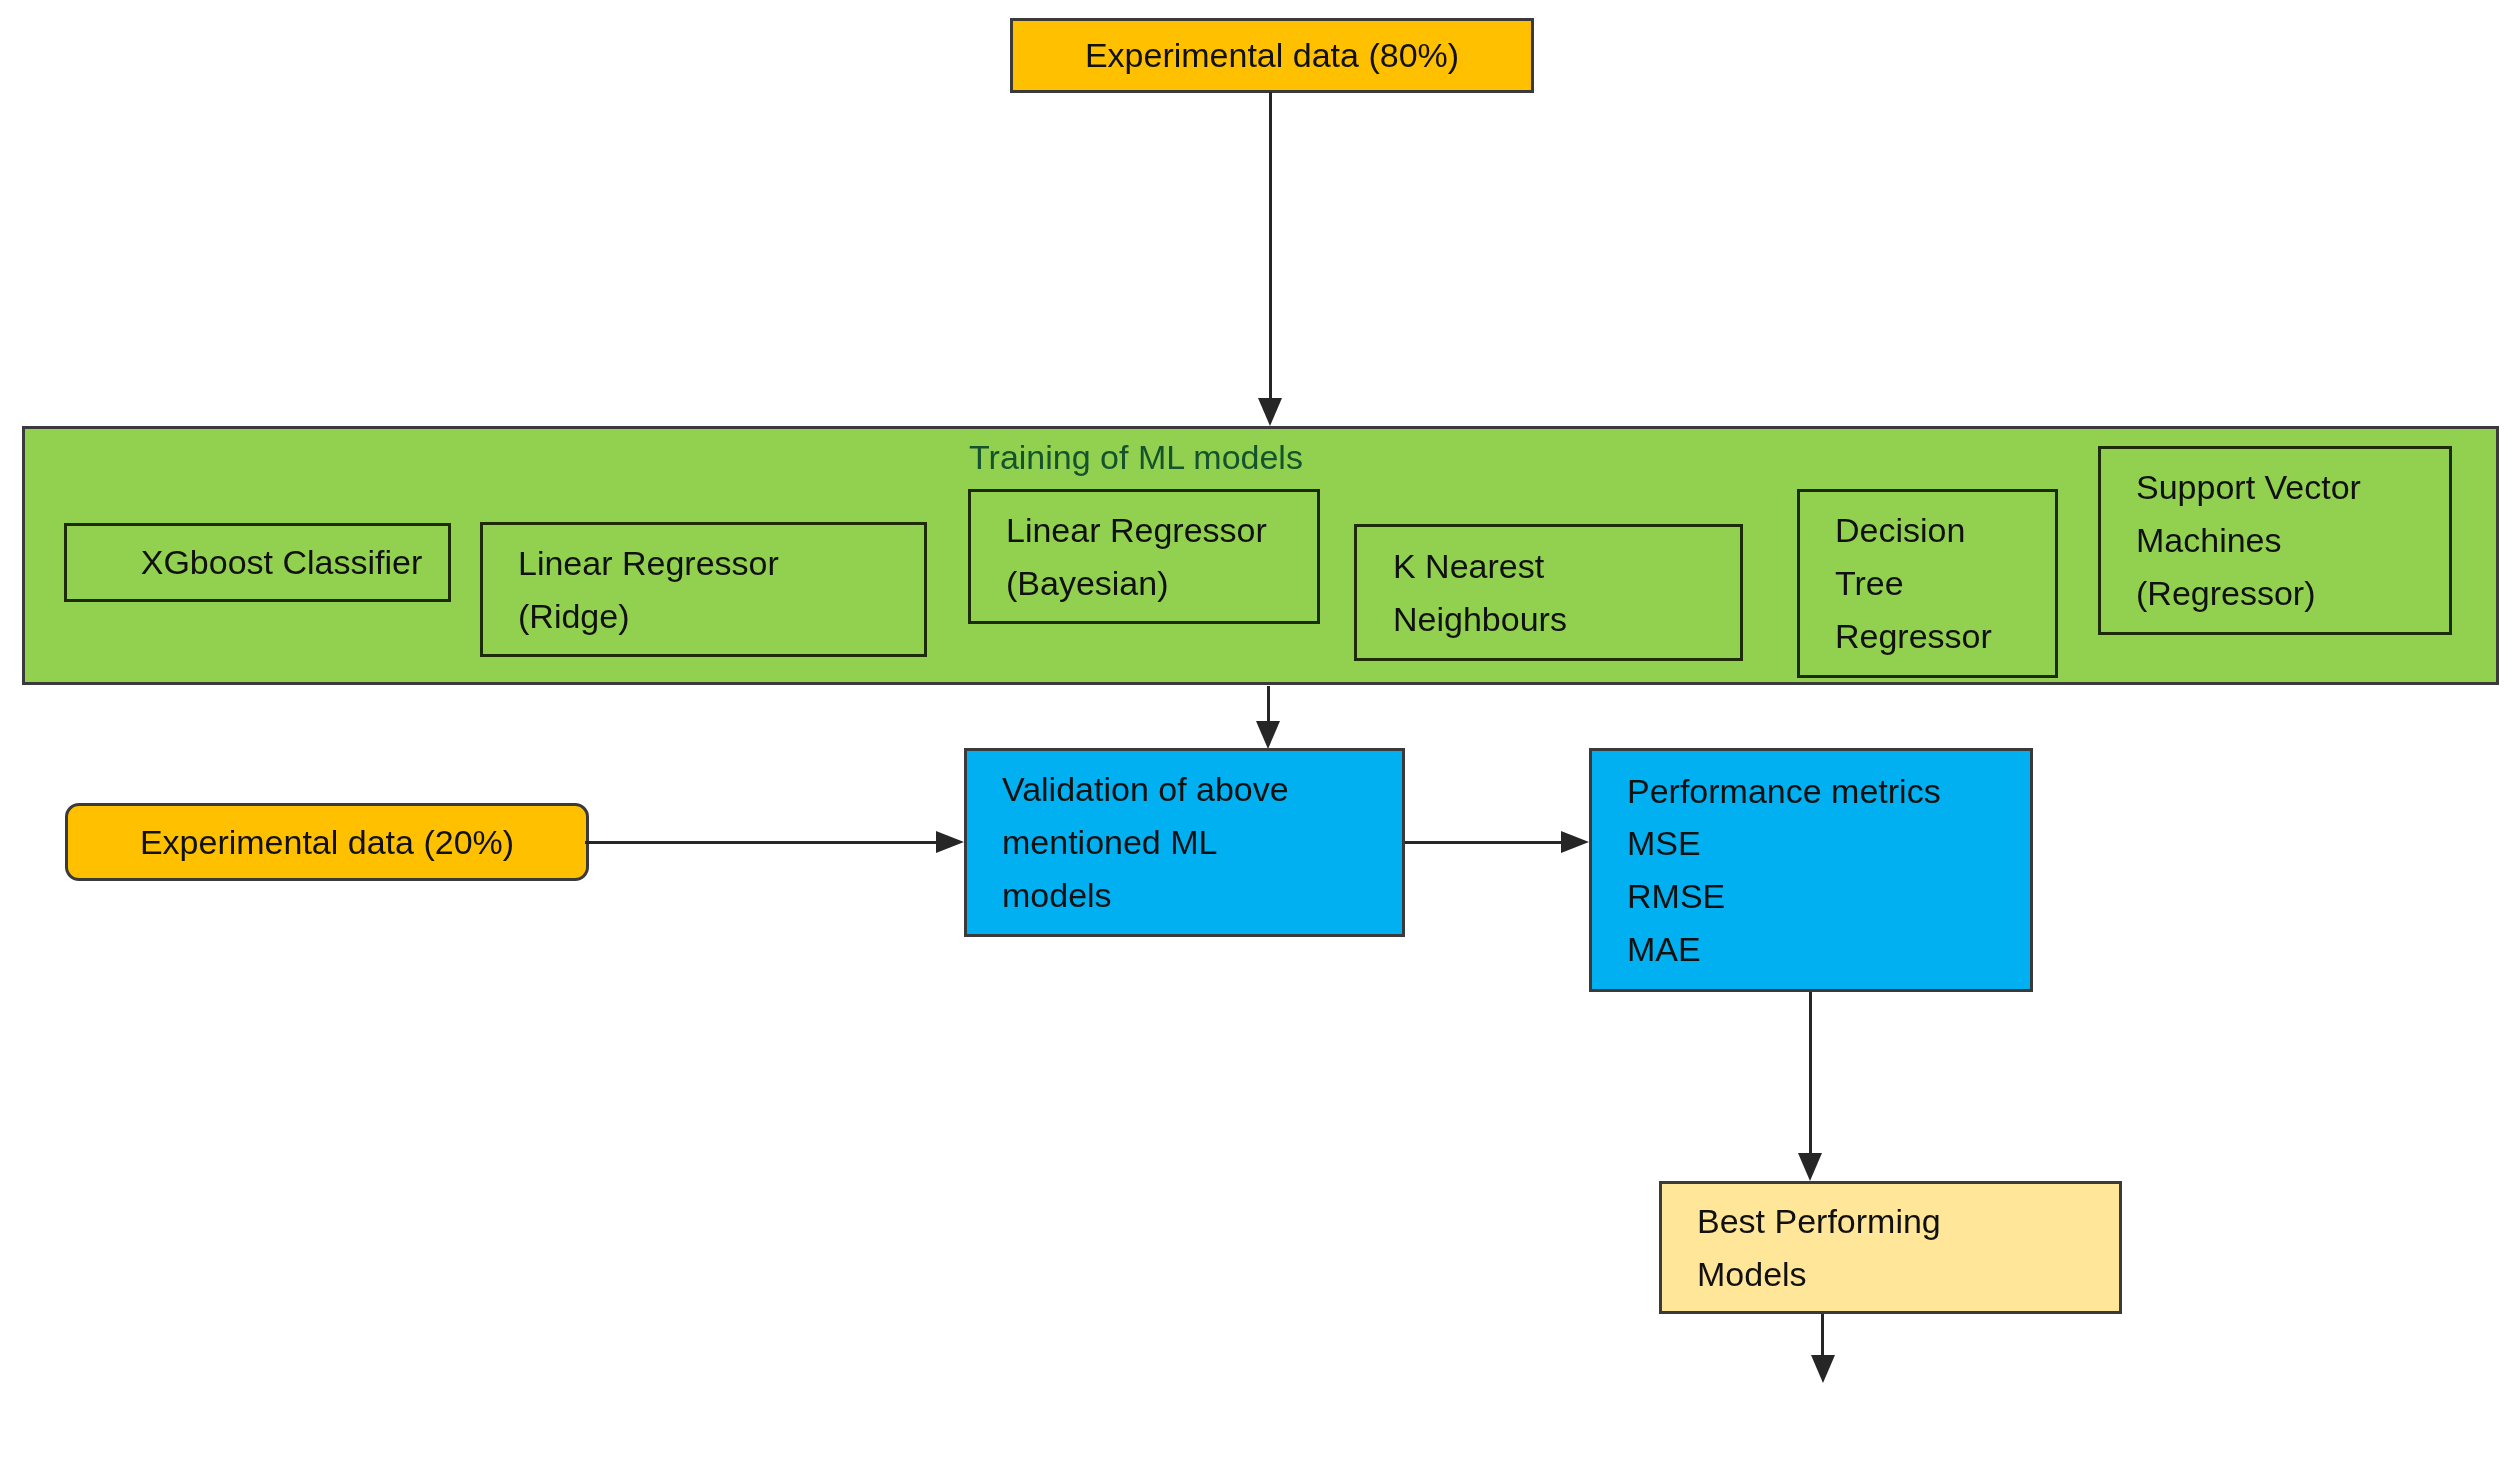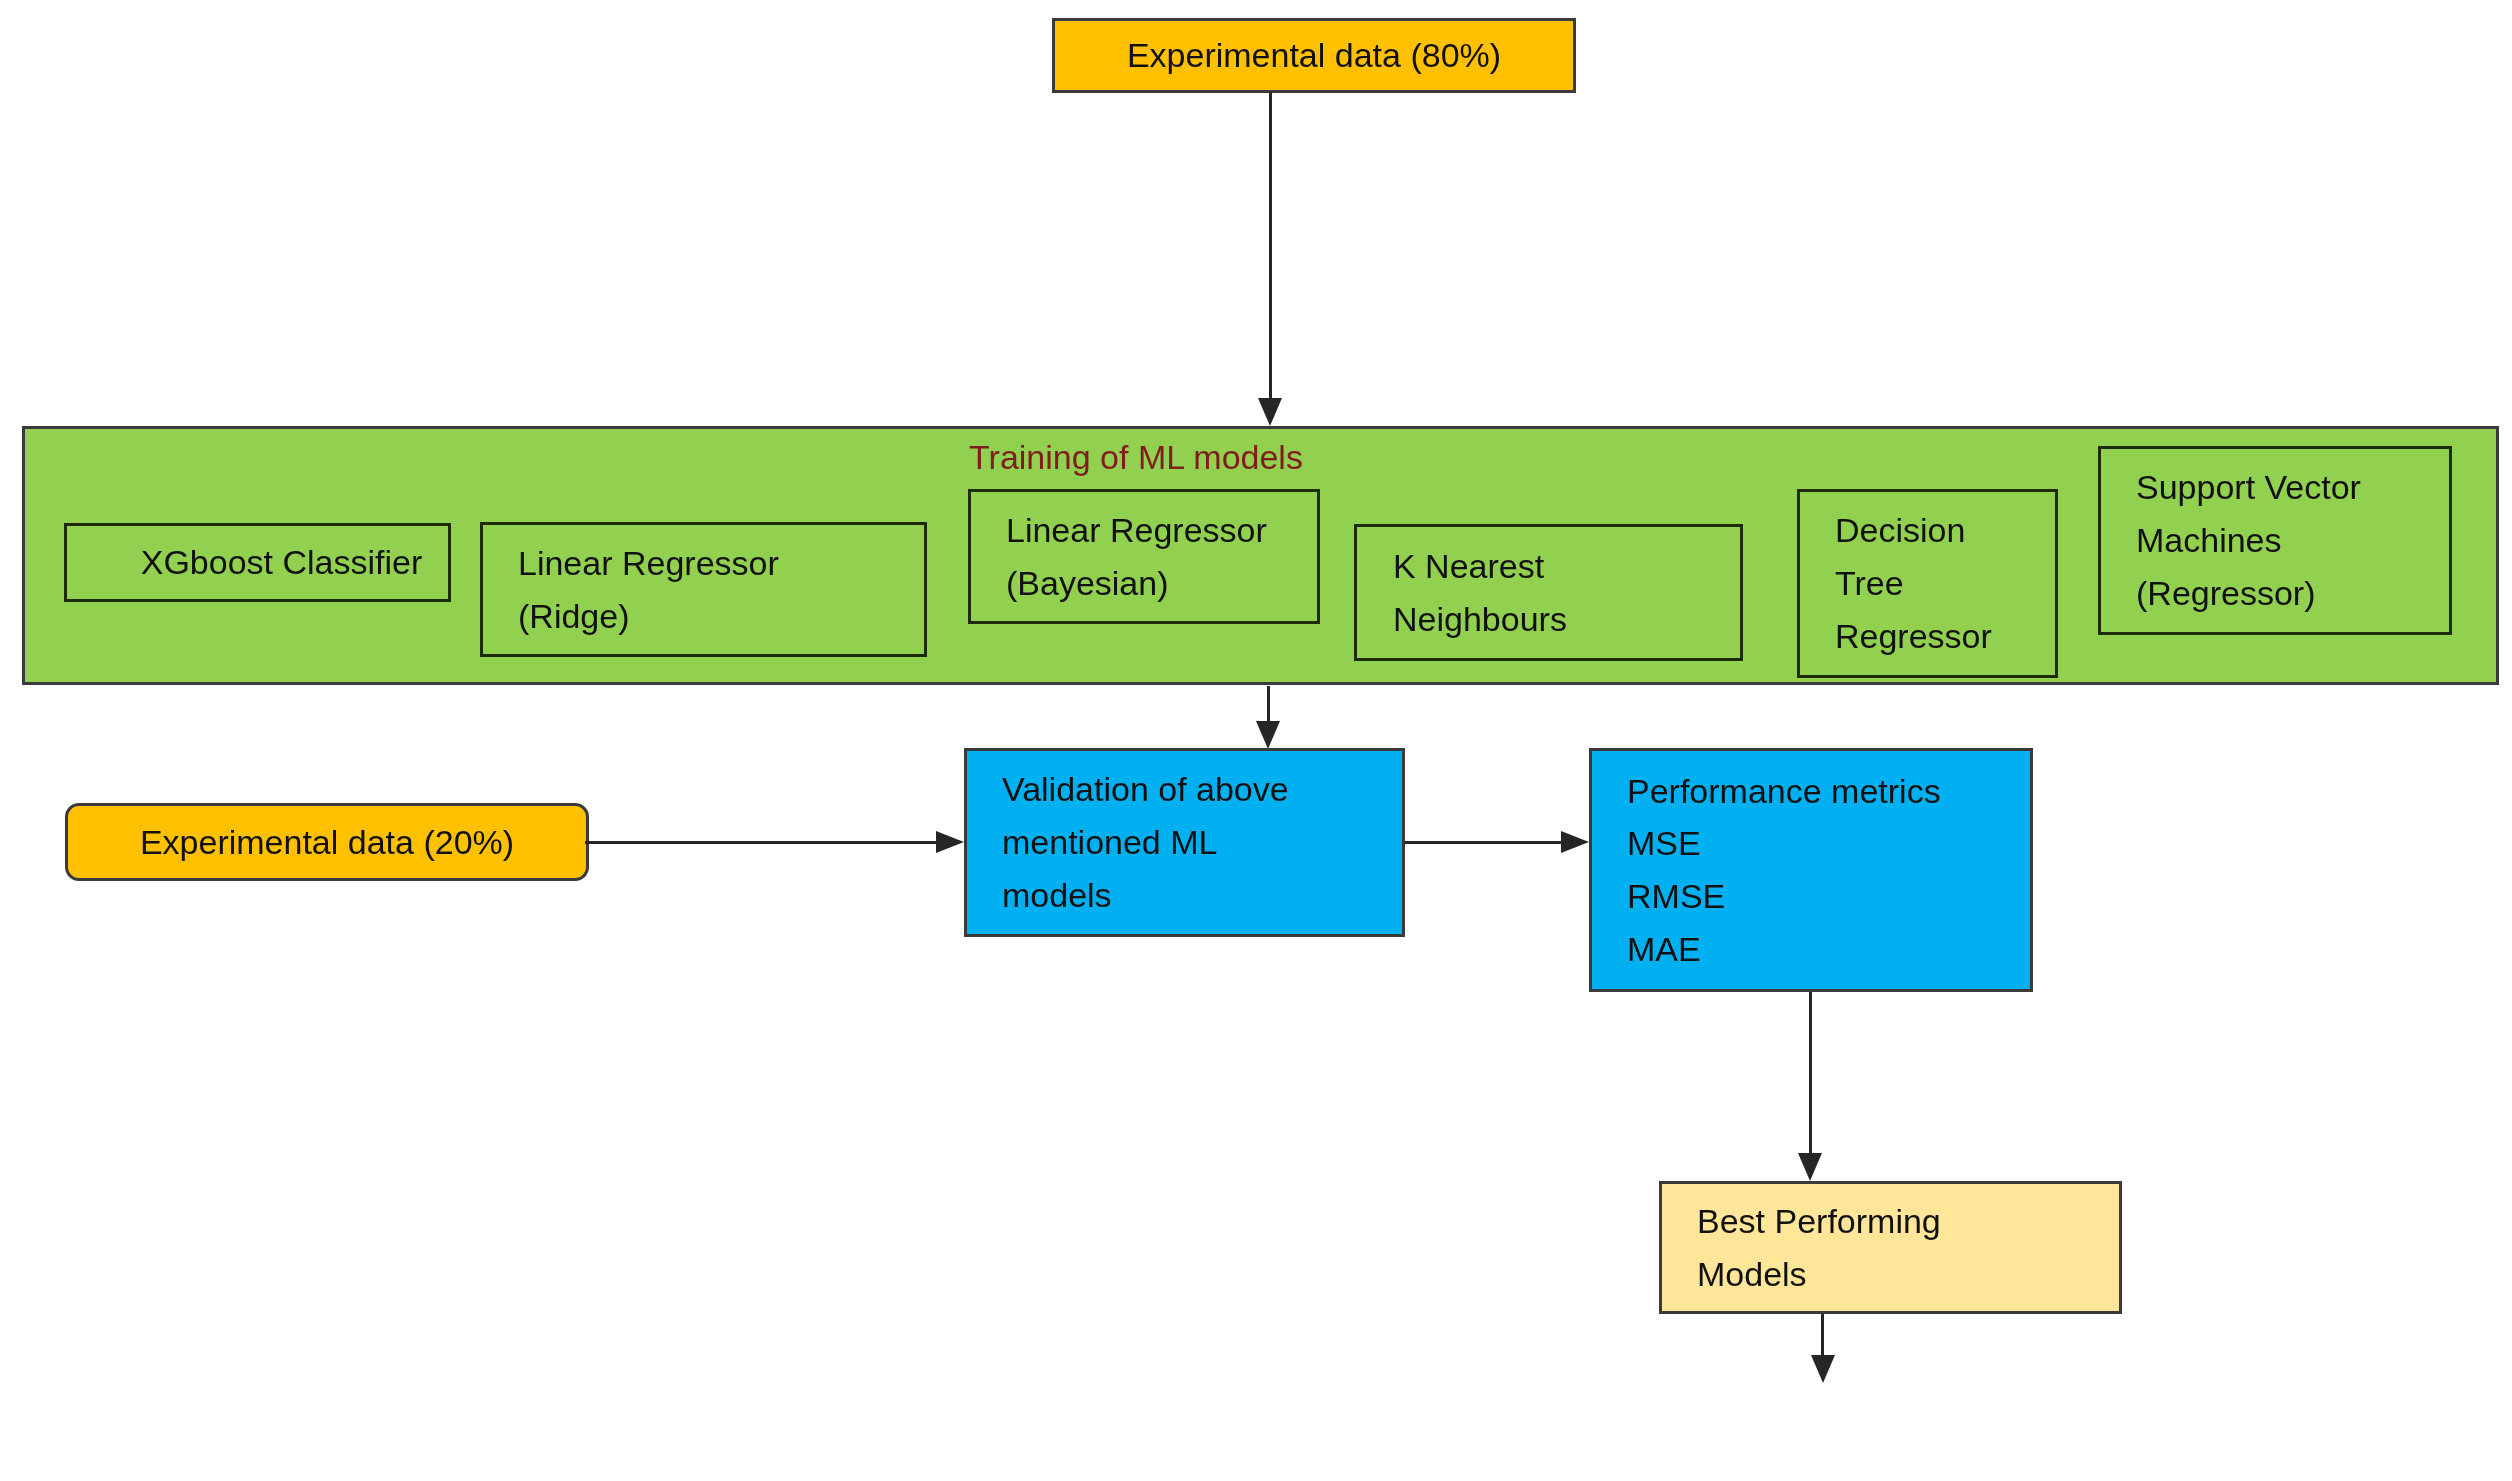--- a/index.html
+++ b/index.html
@@ -45,21 +45,21 @@
   .fill-cream   { background: #FFE699; }
   .fill-magenta { background: #FF00FF; }
 
   .container-title {
     position: absolute;
     top: 7.6px;
     left: 1111px;
     transform: translateX(-50%);
     font-size: 34px;
     line-height: 1.2;
-    color: #7f1d1d;
+    color: #14532d;
     white-space: nowrap;
   }
 
   .arrow-shaft-v {
     position: absolute;
     width: 2.5px;
     background: #262626;
   }
   .arrow-shaft-h {
     position: absolute;
@@ -81,21 +81,21 @@
     border-top: 11.5px solid transparent;
     border-bottom: 11.5px solid transparent;
     border-left: 28px solid #262626;
   }
 </style>
 </head>
 <body>
 
 <div id="canvas">
 
-  <div class="node center fill-orange outer-border" style="left:1010px; top:18px; width:524px; height:75px;margin-left:42px;">
+  <div class="node center fill-orange outer-border" style="left:1010px; top:18px; width:524px; height:75px;">
     <span class="node-label">Experimental data (80%)</span>
   </div>
 
   <div class="arrow-shaft-v" style="left:1269px; top:92px; height:307px;"></div>
   <div class="arrow-head-down" style="left:1258px; top:398px;"></div>
 
   <div class="node fill-green outer-border" style="left:22px; top:426px; width:2477px; height:259px; display:block;">
     <div class="container-title">Training of ML models</div>
 
     <div class="node center fill-green sub-border" style="left:39px; top:94px; width:387px; height:79px;padding-left:48px;">

